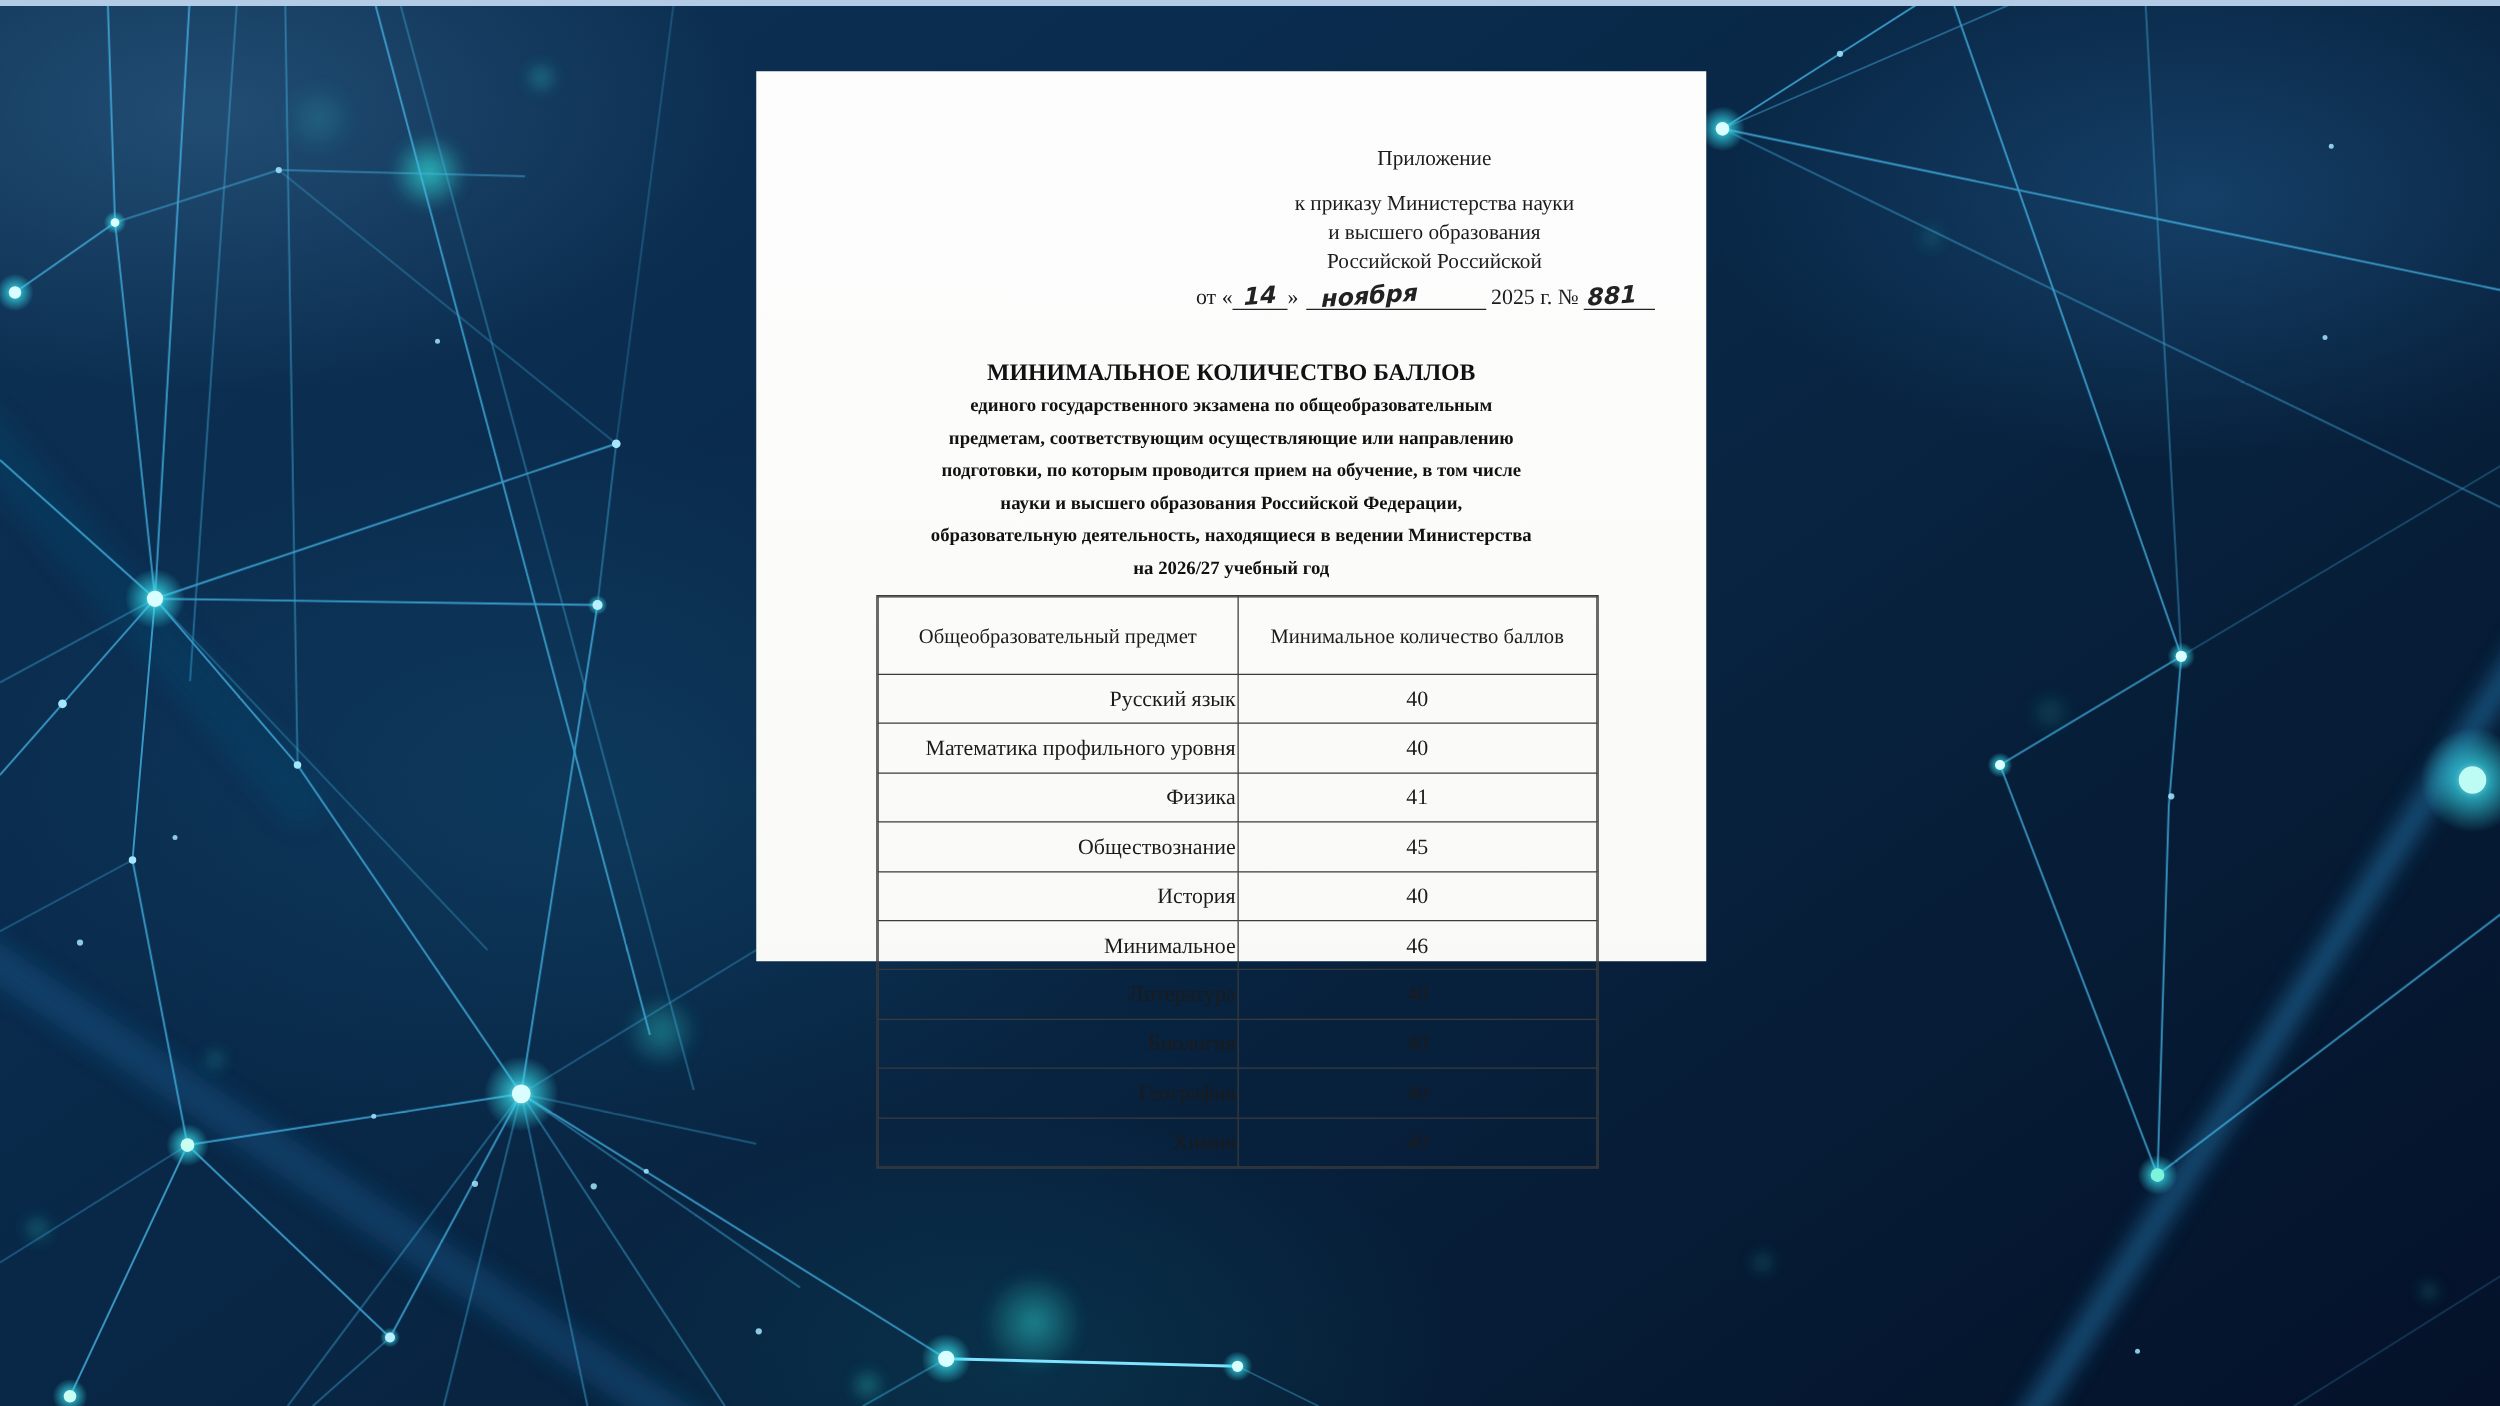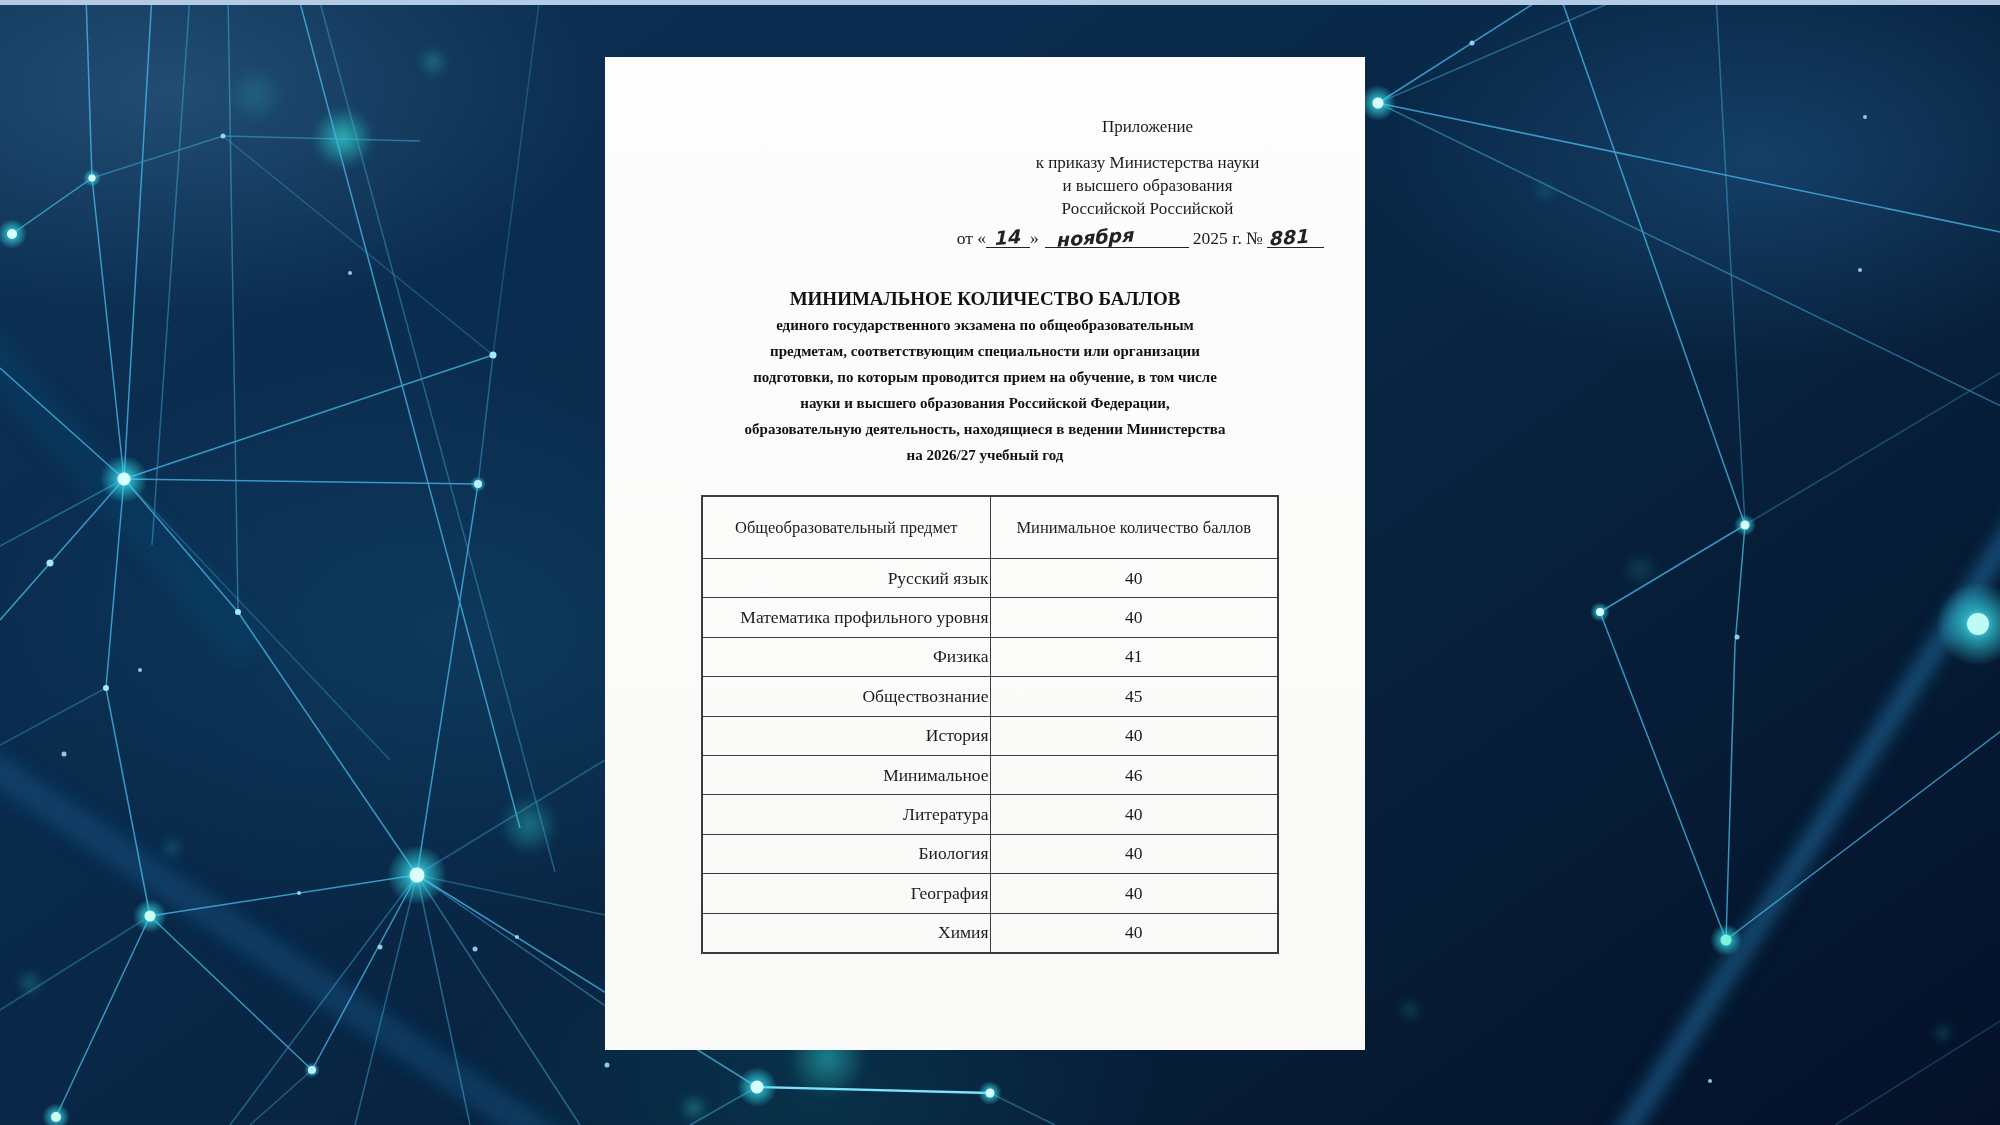--- a/index.html
+++ b/index.html
@@ -11,42 +11,42 @@
       radial-gradient(ellipse 560px 300px at 1760px 160px, rgba(45,115,175,0.35), transparent 70%),
       radial-gradient(ellipse 700px 420px at 470px 640px,  rgba(30,120,165,0.20), transparent 70%),
       radial-gradient(ellipse 520px 300px at 820px 1100px, rgba(20,140,150,0.16), transparent 70%),
       linear-gradient(145deg,#0d3254 0%,#0a2c4e 28%,#082441 55%,#061a33 80%,#041129 100%);
   }
   .stage{position:relative;width:2000px;height:1125px;overflow:hidden;}
   .bg{position:absolute;left:0;top:0;z-index:1;}
   .topstrip{position:absolute;left:0;top:0;width:2000px;height:5px;background:#b3cbe4;z-index:6;}
 
   .doc{
-    position:absolute;left:605px;top:57px;width:760px;height:993px;
+    position:absolute;left:605px;top:57px;width:760px;height:712px;
     background:linear-gradient(180deg,#fdfdfd 0%,#fbfbfa 60%,#f9f9f8 100%);
     z-index:5;color:#1b1b1b;
   }
   .hdr{position:absolute;left:350px;top:58px;width:385px;text-align:center;font-size:17px;line-height:23px;}
   .hdr-appendix{margin-bottom:13px;}
   .dateline{margin-top:6px;white-space:nowrap;font-size:17.5px;margin-left:-14px;}
   .uline{display:inline-block;border-bottom:1.6px solid #222;height:21px;vertical-align:baseline;}
   .u-day{width:44px;text-align:center;}
   .u-month{width:132px;text-align:left;padding-left:12px;margin-left:6px;margin-right:4px;}
   .u-num{width:54px;text-align:left;padding-left:3px;}
   .hand{
     display:inline-block;font-family:"DejaVu Sans",sans-serif;
     font-style:italic;font-weight:700;font-size:19px;color:#222;
     transform:rotate(-4deg) skewX(-4deg);transform-origin:50% 80%;
   }
 
   .title{position:absolute;left:48px;width:664px;top:229px;text-align:center;font-weight:bold;color:#111;}
   .title-main{font-size:19px;line-height:26px;}
   .title-line{font-size:15px;line-height:26px;}
 
-  table.tbl{position:absolute;left:97px;top:439px;width:576px;border-collapse:collapse;table-layout:fixed;padding-left:25px;}
+  table.tbl{position:absolute;left:97px;top:420px;width:576px;border-collapse:collapse;table-layout:fixed;padding-left:25px;}
   .tbl th,.tbl td{border:1.6px solid #3b3b3b;}
   .tbl thead th{height:59px;font-weight:normal;font-size:16.5px;line-height:21px;text-align:center;vertical-align:middle;}
   .tbl td{height:36.4px;font-size:17.5px;vertical-align:middle;}
   .tbl td.subj{text-align:right;padding-left:7px;width:311px;}
   .tbl td.scor{text-align:center;}
   .tbl{outline:0.5px solid #3b3b3b;}
 </style>
 </head>
 <body>
 
@@ -218,21 +218,21 @@
           <div>Российской Российской</div>
         </div>
       <div class="dateline">
         <span>от «</span><span class="uline u-day"><span class="hand">14</span></span><span>»</span><span class="uline u-month"><span class="hand">ноября</span></span><span>2025 г. №</span>&nbsp;<span class="uline u-num"><span class="hand">881</span></span>
       </div>
     </div>
 
     <div class="title">
         <div class="title-main">МИНИМАЛЬНОЕ КОЛИЧЕСТВО БАЛЛОВ</div>
         <div class="title-line">единого государственного экзамена по общеобразовательным</div>
-        <div class="title-line">предметам, соответствующим специальности или организации</div>
+        <div class="title-line">предметам, соответствующим осуществляющие или направлению</div>
         <div class="title-line">подготовки, по которым проводится прием на обучение, в том числе</div>
         <div class="title-line">науки и высшего образования Российской Федерации,</div>
         <div class="title-line">образовательную деятельность, находящиеся в ведении Министерства</div>
         <div class="title-line">на 2026/27 учебный год</div>
       </div>
 
     <table class="tbl">
       <thead>
         <tr>
           <th>Общеобразовательный предмет</th>

